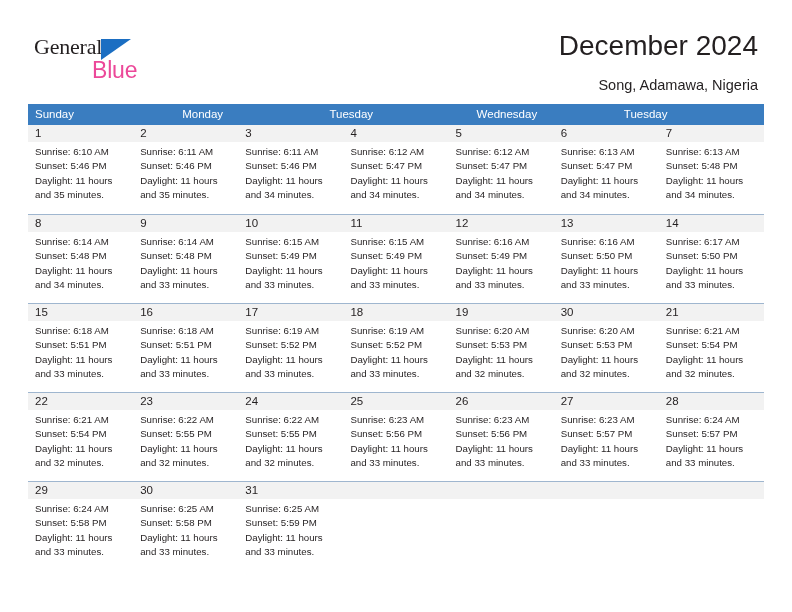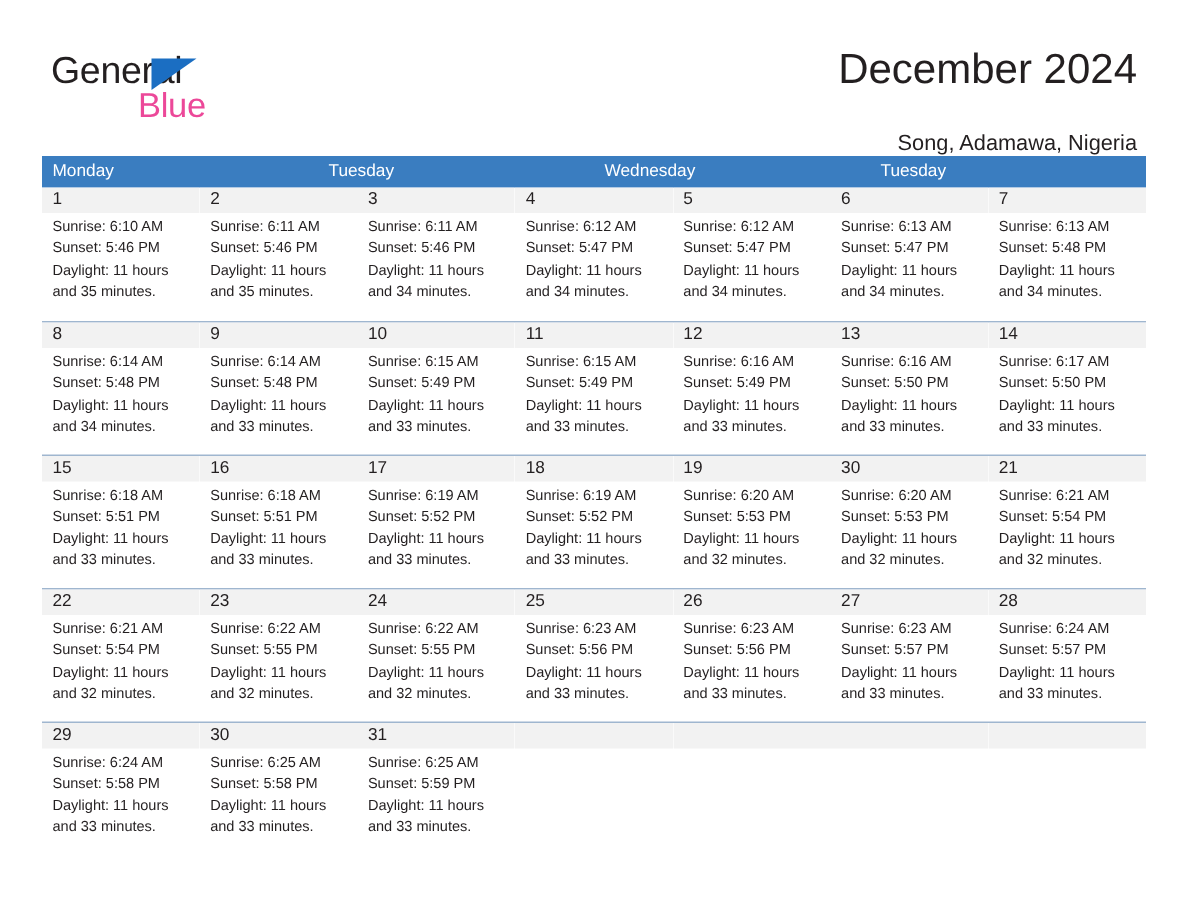--- a/index.html
+++ b/index.html
@@ -35,24 +35,24 @@
     position: absolute;
     left: 34px;
     top: 34px;
     width: 150px;
     height: 52px;
   }
   .logo-general {
     position: absolute;
     left: 0;
     top: 0;
-    font-size: 25px;
+    font-size: 22px;
     letter-spacing: -0.2px;
     color: #231f20;
-    font-family: Liberation Sans, sans-serif;
+    font-family: Liberation Serif, serif;
     line-height: 26px;
   }
   .logo-triangle {
     position: absolute;
     left: 67px;
     top: 5px;
     width: 0;
     height: 0;
     border-left: 30px solid #1b6ec2;
     border-bottom: 21px solid transparent;
@@ -77,21 +77,21 @@
     font-size: 28px;
     font-weight: normal;
     color: #231f20;
     line-height: 36px;
     white-space: nowrap;
   }
   .cal-subtitle {
     font-size: 14.5px;
     color: #231f20;
     line-height: 22px;
-    margin-top: 21px;
+    margin-top: 10px;
     white-space: nowrap;
   }
 
   
   .calendar {
     position: absolute;
     left: 28px;
     top: 104px;
     width: 736px;
   }
@@ -169,20 +169,21 @@
 
     <div class="title-block">
       <div class="cal-title">December 2024</div>
       <div class="cal-subtitle">Song, Adamawa, Nigeria</div>
     </div>
 
   </div>
 
   <div class="calendar">
     <div class="weekday-row" id="weekday-row">
+        <div class="weekday-cell">Sunday</div>
         <div class="weekday-cell">Monday</div>
         <div class="weekday-cell">Tuesday</div>
         <div class="weekday-cell">Wednesday</div>
         <div class="weekday-cell">Tuesday</div>
       </div>
     <div id="weeks-container">
         <div class="week-row first">
           <div class="day-cell">
             <div class="day-number">1</div>
             <div class="day-info">

